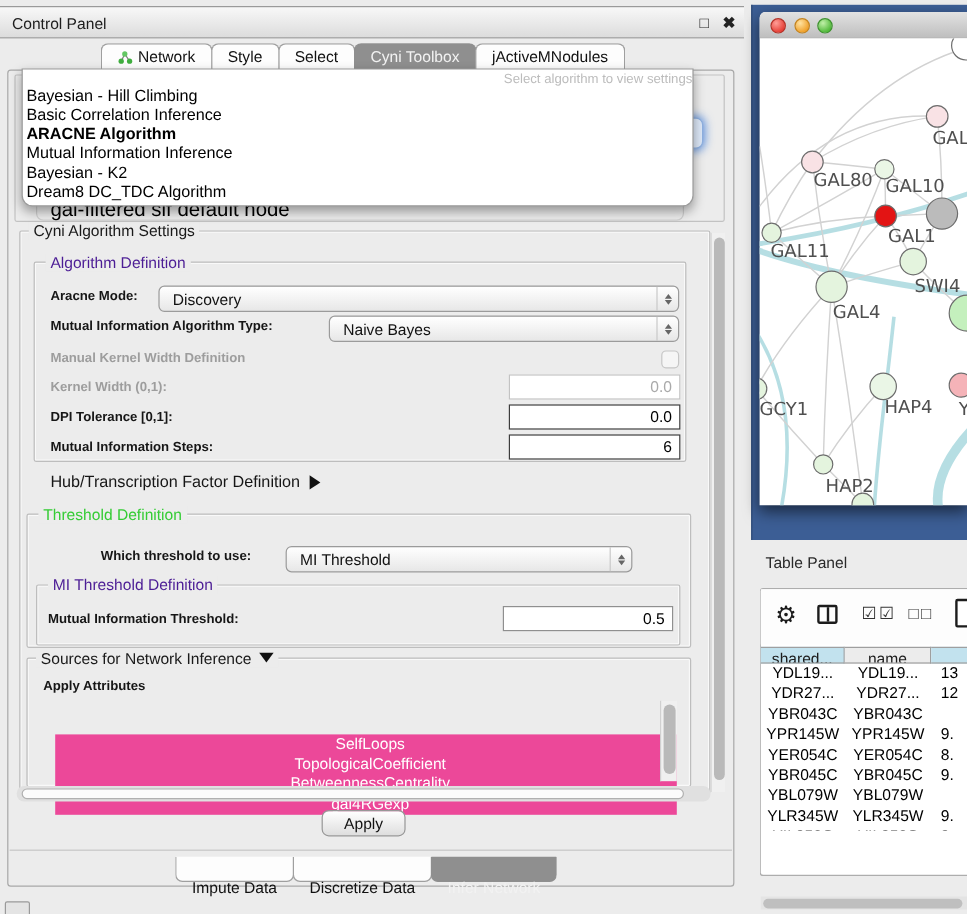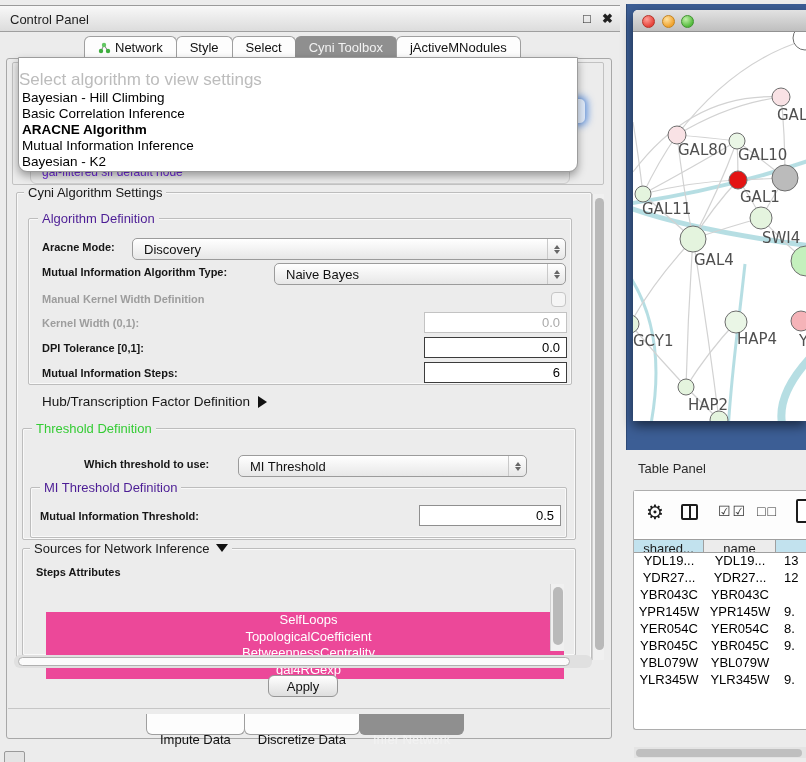--- a/index.html
+++ b/index.html
@@ -23,29 +23,29 @@
   .tab svg { vertical-align:-2px; margin-right:4px; }
 
   .content-box { left:6px; top:58px; width:606px; height:681px;
     background:#ececec; border:1px solid #a8a8a8; border-radius:3px; }
 
   
   .hidden-group { left:12px; top:62px; width:592px; height:123px;
     border:1px solid #c2c2c2; border-radius:2px; }
   .faint-combo { left:30px; top:160px; width:540px; height:24px;
     border:1px solid #cfcfcf; border-radius:6px; }
-  .faint-text { left:42px; top:165px; font-size:12px; color:#6d28d9; }
+  .faint-text { left:42px; top:165px; font-size:17px; color:#000000; }
   .glow-widget { left:570px; top:98px; width:16px; height:26px; border-radius:6px;
     background:#dde8f8; border:1px solid #8fb0e0; box-shadow:0 0 7px 2px rgba(70,130,220,.75); }
 
   
   .popup { left:18px; top:57px; width:560px; height:115px; background:#fff;
     border:1px solid #9c9c9c; border-radius:0 0 9px 9px;
     box-shadow:0 4px 9px rgba(0,0,0,.35); z-index:40; overflow:hidden; }
-  .popup .ph { text-align:left; font-size:17px; color:#bcbcbc; padding-top:12px; }
+  .popup .ph { text-align:right; font-size:11px; color:#bcbcbc; padding-top:2px; }
   .popup .it { font-size:13.5px; color:#000; line-height:16px; padding-left:3px; white-space:nowrap; }
   .popup .it.b { font-weight:bold; }
 
   
   .grp { border:1px solid #bdbdbd; border-radius:2px;
     box-shadow:inset 0 0 0 1px rgba(255,255,255,.7); }
   .grp-title { position:absolute; font-size:13px; background:#ececec; padding:0 4px;
     white-space:nowrap; color:#1a1a1a; z-index:5; }
   .blue  { color:#4c1d95; }
   .green { color:#35cc35; }
@@ -373,21 +373,21 @@
 
   <div class="abs grp" style="left:30px;top:487px;width:537px;height:51px"></div>
   <span class="grp-title blue" style="left:40px;top:480px">MI Threshold Definition</span>
   <span class="lbl" style="left:40px;top:510px">Mutual Information Threshold:</span>
   <div class="field mid" style="left:419px;top:505px;width:142px">0.5</div>
 
   <div class="abs grp" style="left:22px;top:548px;width:554px;height:108px"></div>
   <span class="grp-title" style="left:30px;top:541px">
     <span>Sources for Network Inference</span><span class="tri-down"></span>
   </span>
-  <span class="lbl" style="left:36px;top:566px">Steps Attributes</span>
+  <span class="lbl" style="left:36px;top:566px">Apply Attributes</span>
 
   <div class="abs attr-list" id="attr-list">
       <div class="row">SelfLoops</div>
       <div class="row">TopologicalCoefficient</div>
       <div class="row">BetweennessCentrality</div>
       <div class="row">gal4RGexp</div>
     </div>
   <div class="abs vscroll-track" style="left:550px;top:584px;width:14px;height:67px">
     <div class="vscroll-thumb" style="left:2px;top:3px;width:10px;height:58px"></div>
   </div>

